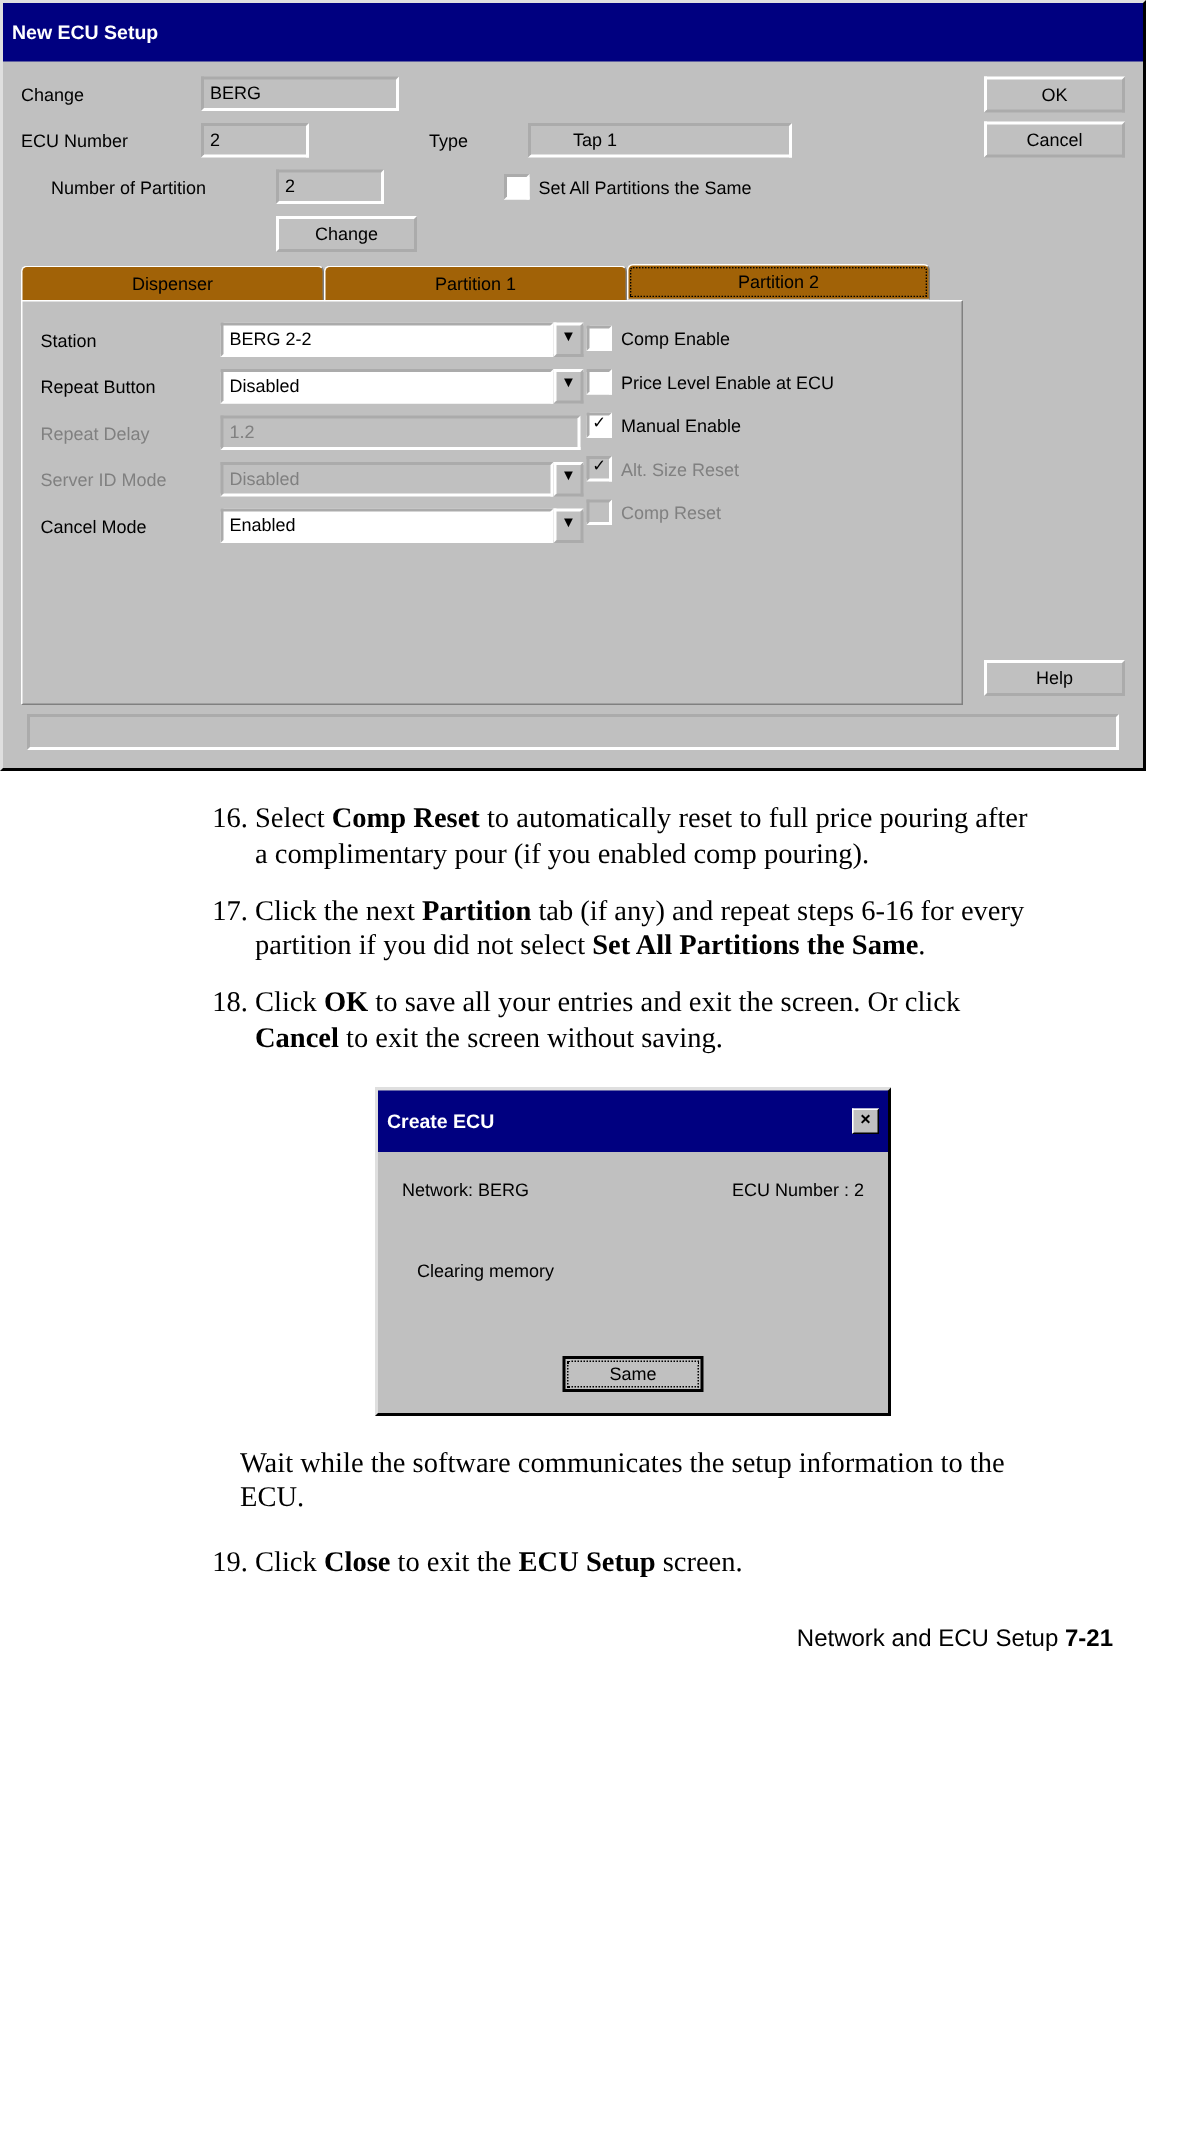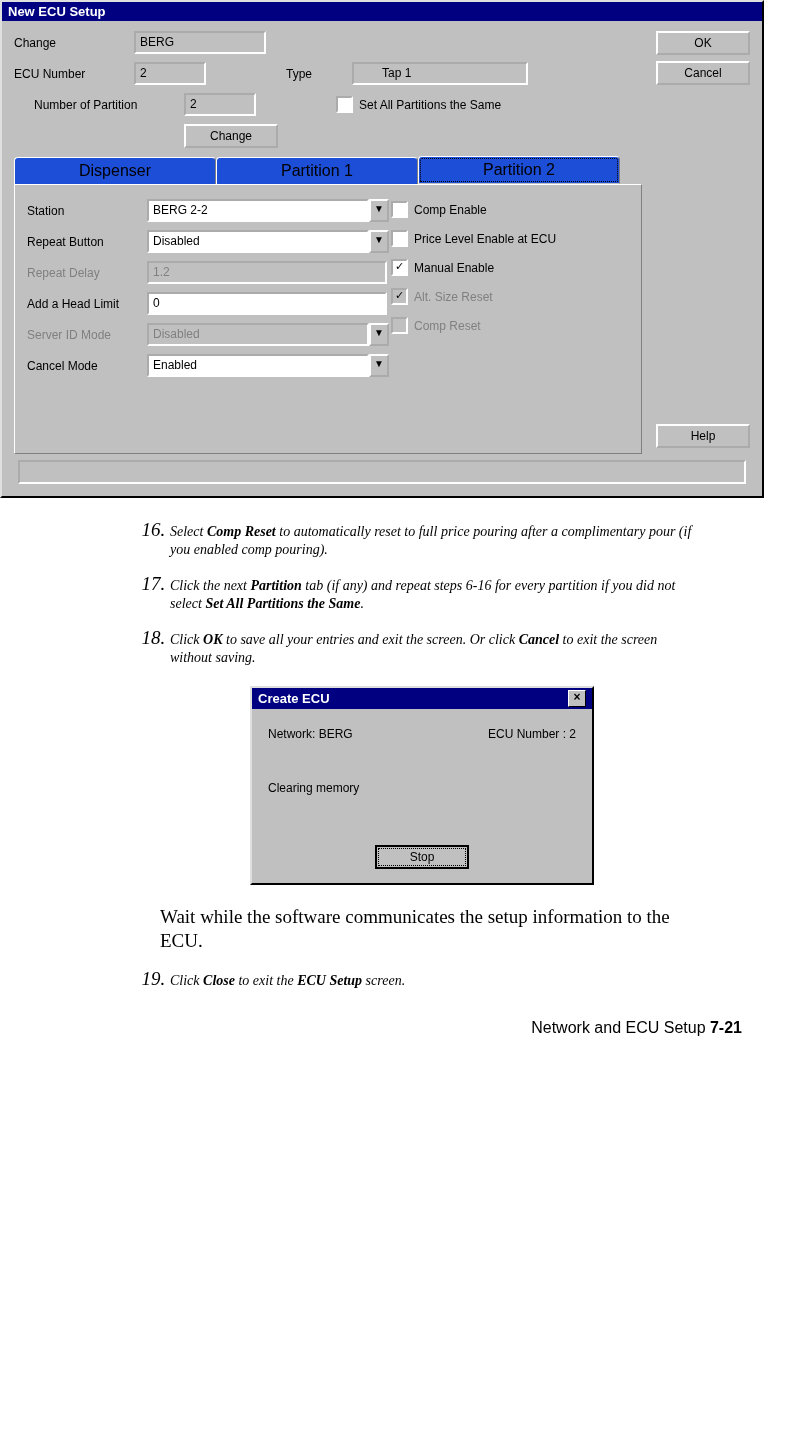--- a/index.html
+++ b/index.html
@@ -25,21 +25,21 @@
     margin: 0 0 20px 0;
   }
   .win-small {
     width: 340px;
     margin: 20px auto 20px 250px;
   }
   .titlebar {
     background: #000080;
     color: #fff;
     font-weight: bold;
-    padding: 2px 6px;
+    padding: 12px 6px;
     display: flex;
     justify-content: space-between;
     align-items: center;
     font-size: 13px;
   }
   .closebox {
     width: 16px;
     height: 15px;
     background: #c0c0c0;
     border: 1px solid #000;
@@ -135,22 +135,22 @@
     margin-top: 6px;
   }
   .tab {
     border: 1px solid #808080;
     border-top-color:#fff;
     border-left-color:#fff;
     border-bottom: 1px solid #c0c0c0;
     padding: 4px 0;
     width: 200px;
     text-align: center;
-    font-size: 16px;
-    background: #1d4ed8;
+    font-size: 12px;
+    background: #a16207;
     position: relative;
     top: 1px;
     border-top-left-radius: 4px;
     border-top-right-radius: 4px;
   }
   .tab-active {
     border-bottom-color: #c0c0c0;
     z-index: 2;
     top: 0;
     outline: 1px dotted #000;
@@ -179,23 +179,22 @@
     gap: 12px;
     position: absolute;
     left: 376px;
     top: 16px;
     font-size: 12px;
   }
   
   .steps {
     margin-left: 130px;
     margin-right: 66px;
-    font-size: 14px;
+    font-size: 19px;
     line-height: 1.25;
-    font-style: italic;
   }
   .steps li { margin-bottom: 14px; }
   .steps li::marker { font-size: 19px; }
   .plain {
     margin-left: 160px;
     margin-right: 70px;
     font-size: 19px;
     line-height: 1.25;
     margin-top: 16px;
     margin-bottom: 14px;
@@ -265,24 +264,20 @@
         <div class="row">
           <span class="lbl">Repeat Button</span>
           <div class="dropdown">
             <div class="field" style="width:210px;">Disabled</div>
             <div class="drop-arrow">▼</div>
           </div>
         </div>
         <div class="row">
           <span class="lbl lbl-disabled">Repeat Delay</span>
           <div class="field field-ro" style="width:228px;color:#808080;">1.2</div>
-        </div>
-        <div class="row">
-          <span class="lbl">Add a Head Limit</span>
-          <div class="field" style="width:228px;">0</div>
         </div>
         <div class="row">
           <span class="lbl lbl-disabled">Server ID Mode</span>
           <div class="dropdown">
             <div class="field field-ro" style="width:210px;color:#808080;">Disabled</div>
             <div class="drop-arrow">▼</div>
           </div>
         </div>
         <div class="row">
           <span class="lbl">Cancel Mode</span>
@@ -339,23 +334,23 @@
   <div class="win win-small">
     <div class="titlebar">
       <span>Create ECU</span>
       <div class="closebox">×</div>
     </div>
     <div class="dlg-body" style="padding:18px 16px 14px 16px;">
       <div style="display:flex;justify-content:space-between;font-size:12px;margin-bottom:40px;">
         <span>Network: BERG</span>
         <span>ECU Number : 2</span>
       </div>
-      <div style="font-size:12px;margin-bottom:50px;">Clearing memory</div>
+      <div style="font-size:12px;margin-bottom:50px;margin-left:10px;">Clearing memory</div>
       <div style="text-align:center;">
-        <div class="btn95 btn-focus" style="margin:0 auto;">Stop</div>
+        <div class="btn95 btn-focus" style="margin:0 auto;">Same</div>
       </div>
     </div>
   </div>
 
   <div class="plain">Wait while the software communicates the setup information to the ECU.</div>
 
   <ol class="steps" start="19">
     <li>
       <span>Click </span><b>Close</b><span> to exit the </span><b>ECU Setup</b><span> screen.</span>
     </li>

